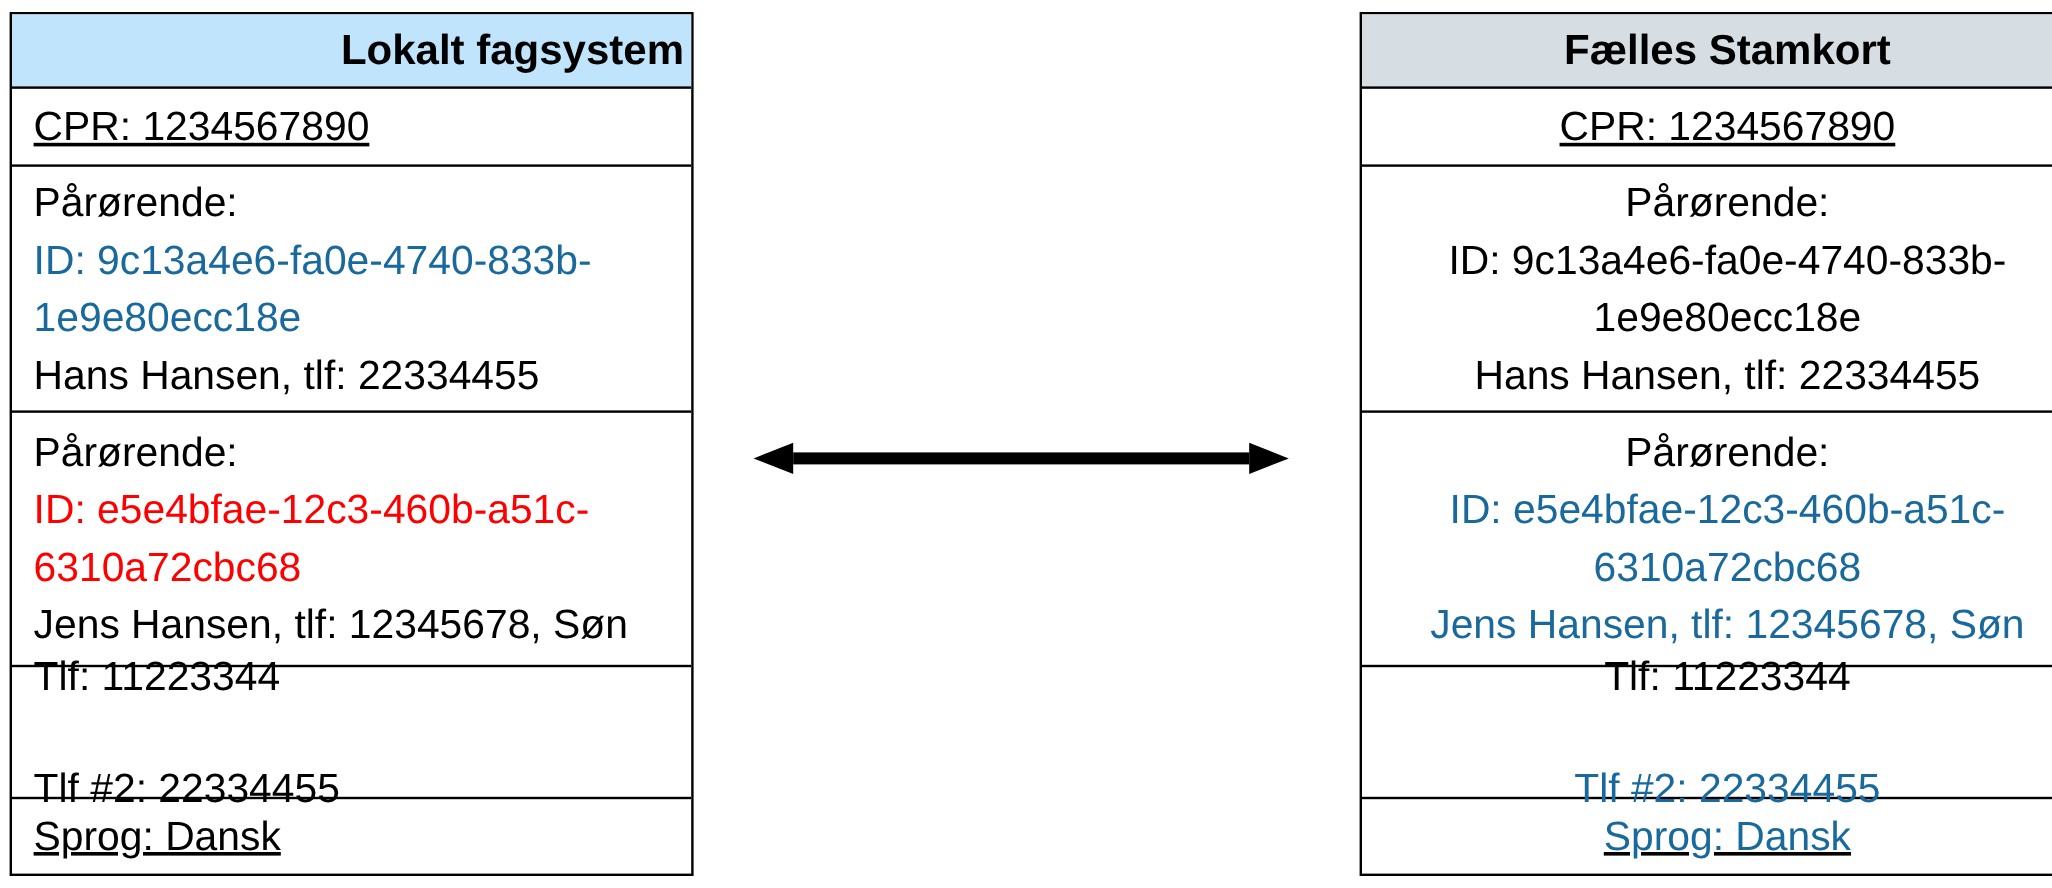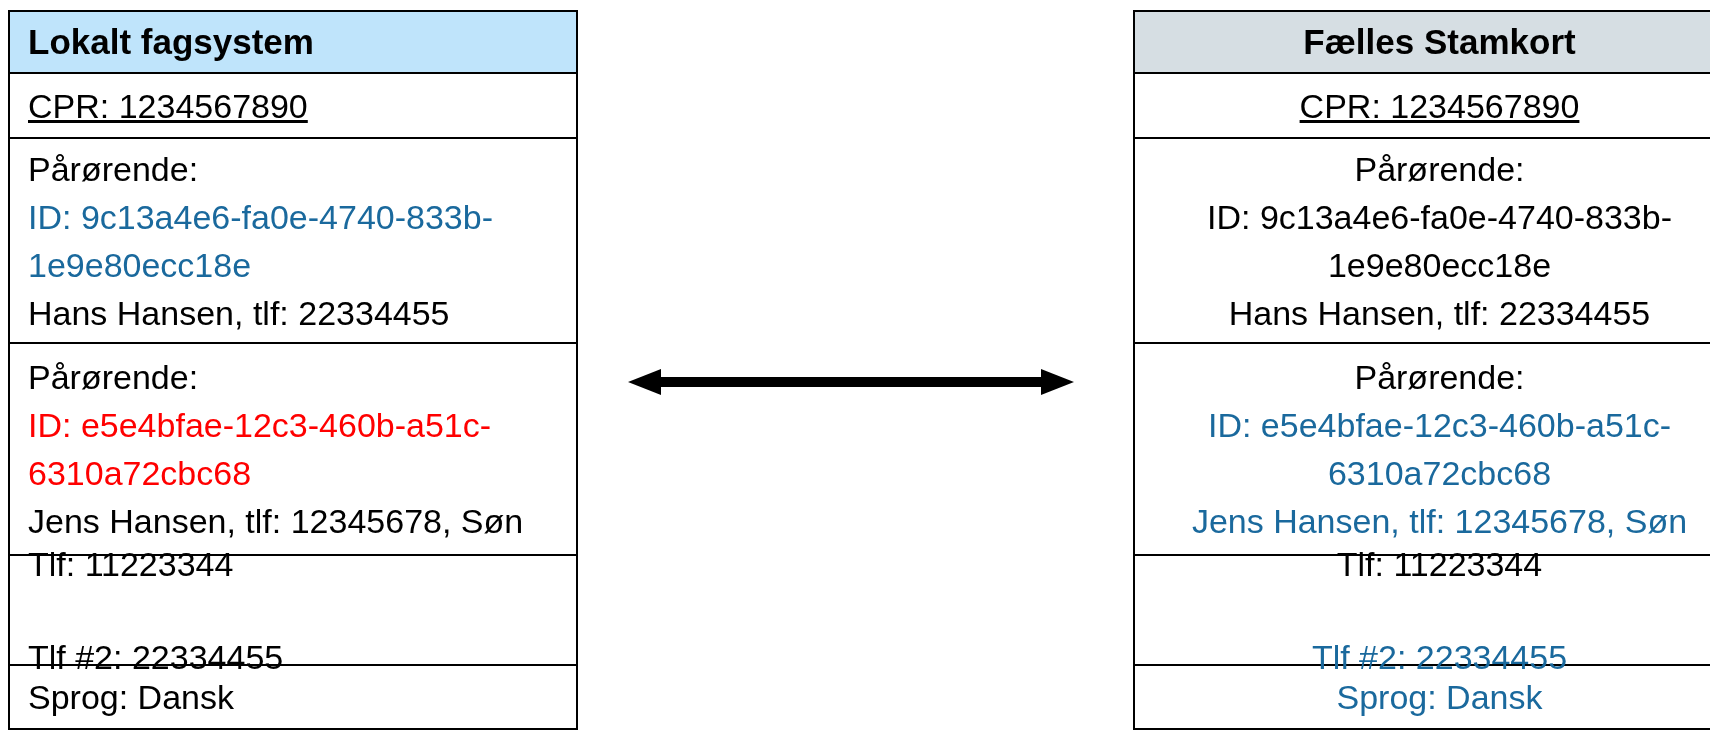--- a/index.html
+++ b/index.html
@@ -23,29 +23,29 @@
 
   .row {
     border-bottom: 2px solid var(--border-color, #000);
     padding-left: 18px;
     padding-right: 6px;
     display: flex;
     flex-direction: column;
     justify-content: center;
     line-height: 48px;
   }
-  .row:last-child { border-bottom: none; }
+  .row:last-child { border-bottom: none; text-decoration: underline; }
 
   .header-row {
     font-weight: bold;
     font-size: 35px;
     line-height: normal;
     height: 62px;
   }
-  .left-card  .header-row { background: var(--left-header-bg,  #bfe4fb); }
+  .left-card  .header-row { background: var(--left-header-bg,  #bfe4fb); align-items: flex-end; }
   .right-card .header-row { background: var(--right-header-bg, #d6dee3); }
 
   .cpr-row      { height: 65px; text-decoration: underline;  }
   .relative-row-1 { height: 205px; }
   .relative-row-2 { height: 212px; }
   .phone-row    { height: 110px; gap: 45px; }
   .language-row { height: 62px;  }
 
   .line { display: block; white-space: nowrap; }
   .blue { color: var(--accent-blue, #1a699d); }

